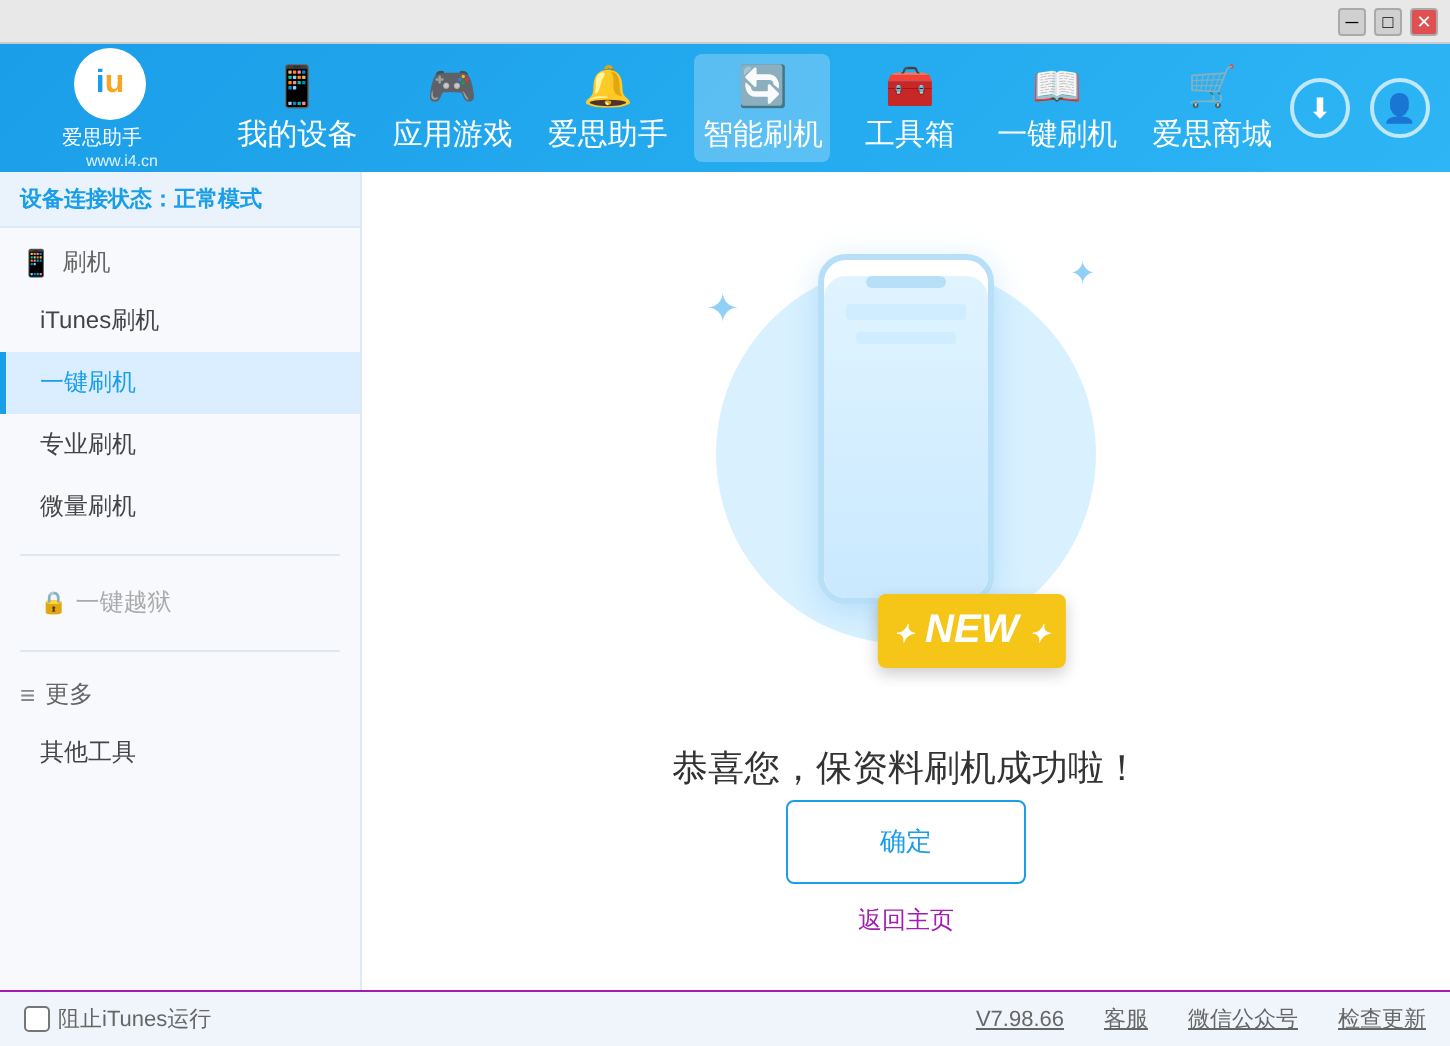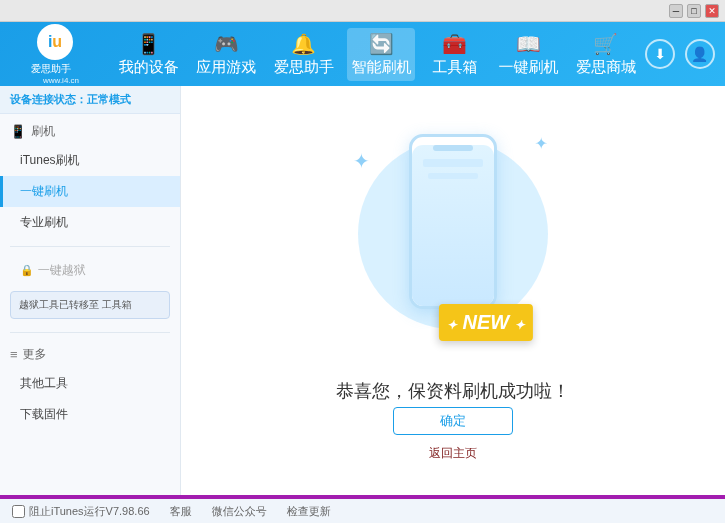--- a/index.html
+++ b/index.html
@@ -64,34 +64,34 @@
     .sidebar-lock-icon { font-size: 11px; }
 
     
     .content { flex: 1; display: flex; flex-direction: column; align-items: center; justify-content: center; background: white; position: relative; }
     .sparkle { position: absolute; color: #90d0f8; font-size: 18px; }
     .sparkle-1 { top: 20px; left: 15px; }
     .sparkle-2 { top: 5px; right: 20px; }
 
     .success-text { font-size: 18px; color: #333; margin-bottom: 4px; }
     .confirm-btn {
-      width: 120px; height: 28px; background: white; border: 1.5px solid #1a9ee8; color: #1a9ee8;
+      width: 120px; height: 42px; background: white; border: 1.5px solid #1a9ee8; color: #1a9ee8;
       border-radius: 4px; font-size: 13px; cursor: pointer; display: flex; align-items: center; justify-content: center;
       margin-bottom: 10px;
     }
-    .back-link { font-size: 12px; color: #7f1d1d; cursor: pointer; }
+    .back-link { font-size: 12px; color: #a21caf; cursor: pointer; }
 
     
     .footer {
-      height: 28px; background: #f0f5fb; border-top: 4px solid #a21caf;
-      display: flex; align-items: center; 
+      height: 28px; background: #f0f5fb; border-top: 1px solid #a21caf;
+      display: flex; align-items: center; justify-content: space-between;
       padding: 0 12px; font-size: 11px; color: #666;
     }
     .footer-left { display: flex; align-items: center; gap: 4px; }
-    .footer-right { display: flex; gap: 20px; align-items: center; }
+    .footer-right { display: flex; gap: 20px; align-items: center; text-decoration: underline; }
     .footer-link { color: #666; cursor: pointer; }
   </style>
 </head>
 <body>
 
 <div class="title-bar">
   <div class="title-bar-controls">
     <div class="tb-btn">─</div>
     <div class="tb-btn">□</div>
     <div class="tb-btn" style="background:#e05050;color:white;">✕</div>
@@ -159,47 +159,43 @@
       </div>
       <div class="sidebar-item">
         <span>iTunes刷机</span>
       </div>
       <div class="sidebar-item active">
         <span>一键刷机</span>
       </div>
       <div class="sidebar-item">
         <span>专业刷机</span>
       </div>
+      <div class="sidebar-item">
+        <span>微量刷机</span>
+      </div>
     </div>
 
     <hr class="sidebar-divider">
 
     <div class="sidebar-section">
       <div class="sidebar-lock-item">
         <span class="sidebar-lock-icon">🔒</span>
         <span>一键越狱</span>
       </div>
-      <div class="sidebar-info-box">
-        <span>越狱工具已转移至
-工具箱</span>
-      </div>
     </div>
 
     <hr class="sidebar-divider">
 
     <div class="sidebar-section">
       <div class="sidebar-section-header">
         <span class="sidebar-section-icon">≡</span>
         <span>更多</span>
       </div>
       <div class="sidebar-item">
         <span>其他工具</span>
-      </div>
-      <div class="sidebar-item">
-        <span>下载固件</span>
       </div>
     </div>
 
     <div style="flex:1;"></div>
 
   </div>
 
   <div class="content">
 
     <div style="position:relative; width:220px; height:250px; margin-bottom:10px;">

